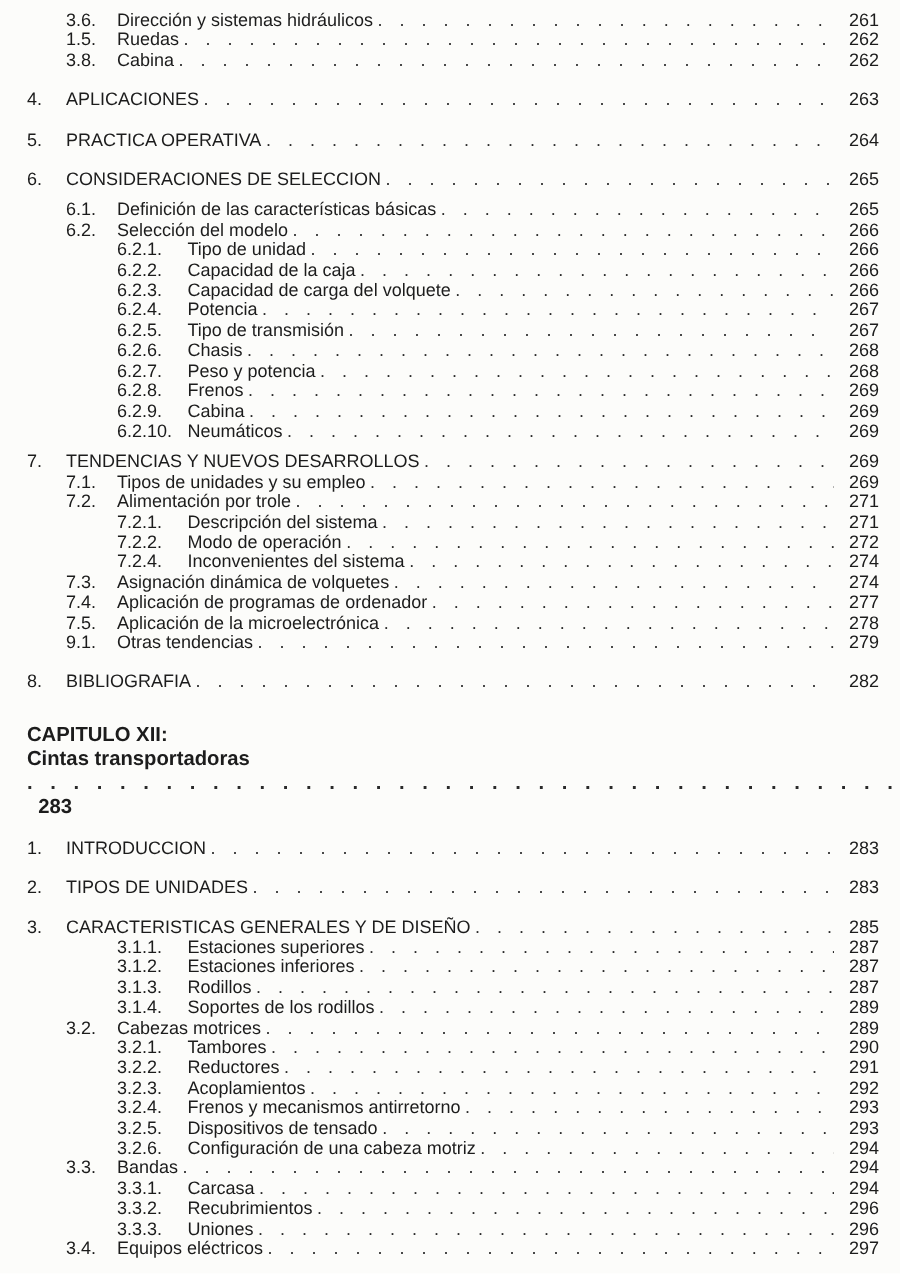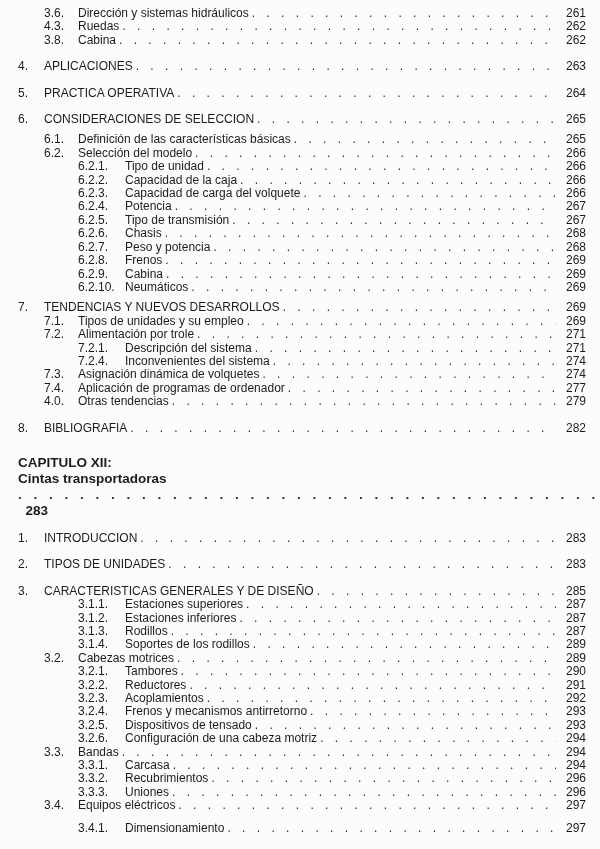--- a/index.html
+++ b/index.html
@@ -74,21 +74,21 @@
 
 <div class="page">
   <div class="toc-list">
       <div class="row lvl1">
         <span class="num">3.6.</span>
         <span class="title">Dirección y sistemas hidráulicos</span>
         <span class="leader"></span>
         <span class="page-num">261</span>
       </div>
       <div class="row lvl1">
-        <span class="num">4.3.</span>
+        <span class="num">1.5.</span>
         <span class="title">Ruedas</span>
         <span class="leader"></span>
         <span class="page-num">262</span>
       </div>
       <div class="row lvl1">
         <span class="num">3.8.</span>
         <span class="title">Cabina</span>
         <span class="leader"></span>
         <span class="page-num">262</span>
       </div>
@@ -200,39 +200,51 @@
         <span class="leader"></span>
         <span class="page-num">271</span>
       </div>
       <div class="row lvl2">
         <span class="num">7.2.1.</span>
         <span class="title">Descripción del sistema</span>
         <span class="leader"></span>
         <span class="page-num">271</span>
       </div>
       <div class="row lvl2">
+        <span class="num">7.2.2.</span>
+        <span class="title">Modo de operación</span>
+        <span class="leader"></span>
+        <span class="page-num">272</span>
+      </div>
+      <div class="row lvl2">
         <span class="num">7.2.4.</span>
         <span class="title">Inconvenientes del sistema</span>
         <span class="leader"></span>
         <span class="page-num">274</span>
       </div>
       <div class="row lvl1">
         <span class="num">7.3.</span>
         <span class="title">Asignación dinámica de volquetes</span>
         <span class="leader"></span>
         <span class="page-num">274</span>
       </div>
       <div class="row lvl1">
         <span class="num">7.4.</span>
         <span class="title">Aplicación de programas de ordenador</span>
         <span class="leader"></span>
         <span class="page-num">277</span>
       </div>
       <div class="row lvl1">
-        <span class="num">4.0.</span>
+        <span class="num">7.5.</span>
+        <span class="title">Aplicación de la microelectrónica</span>
+        <span class="leader"></span>
+        <span class="page-num">278</span>
+      </div>
+      <div class="row lvl1">
+        <span class="num">9.1.</span>
         <span class="title">Otras tendencias</span>
         <span class="leader"></span>
         <span class="page-num">279</span>
       </div>
       <div class="row lvl0" style="margin-top: 13px;">
         <span class="num">8.</span>
         <span class="title">BIBLIOGRAFIA</span>
         <span class="leader"></span>
         <span class="page-num">282</span>
       </div>

